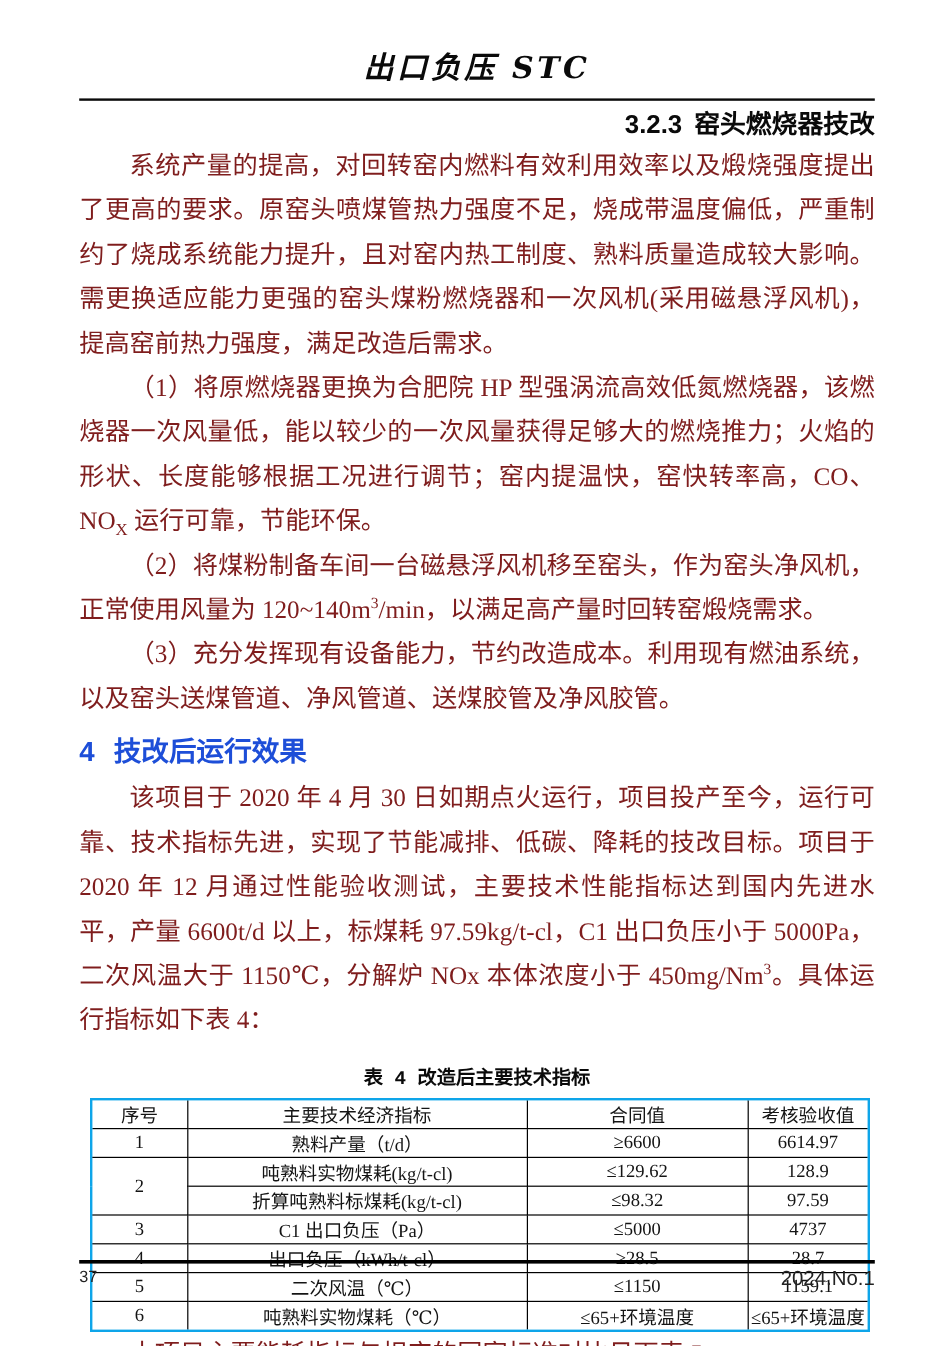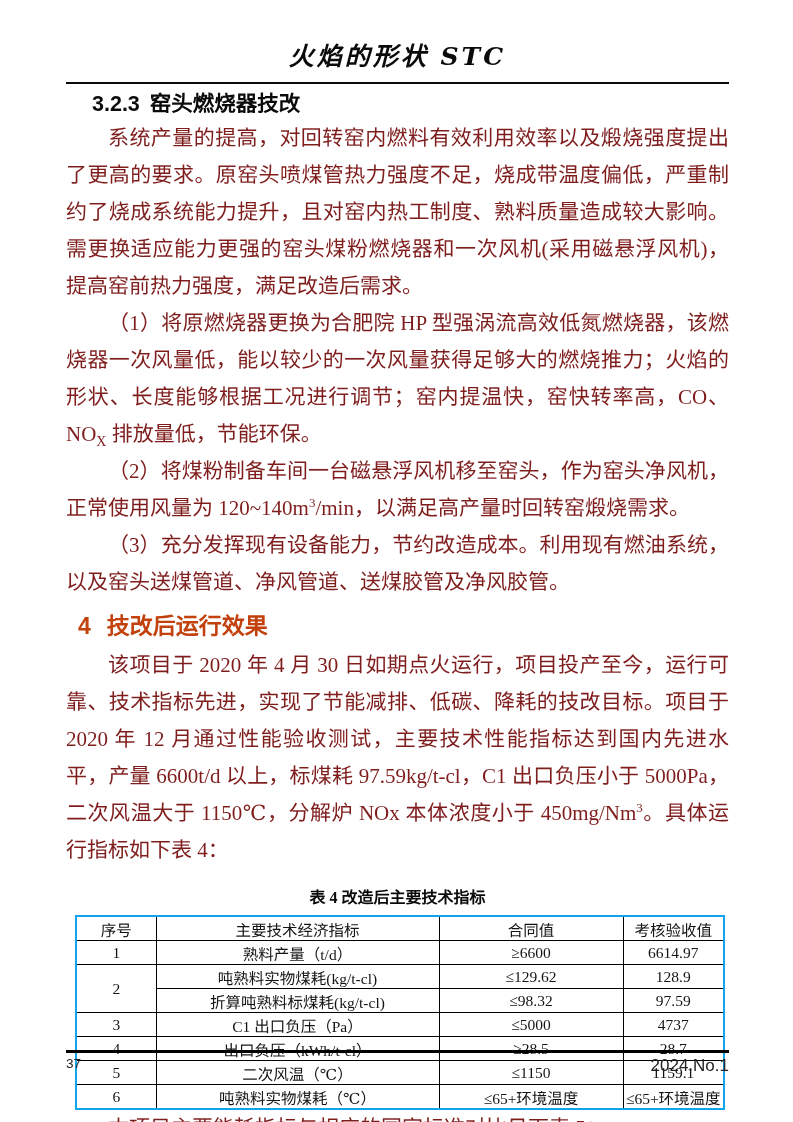--- a/index.html
+++ b/index.html
@@ -16,42 +16,42 @@
     font-family:"DejaVu Serif","Liberation Serif",serif;
     font-style:italic;font-weight:700;font-size:25px;line-height:30px;
     letter-spacing:3px;color:#0a0a0a;
   }
   .header-rule{margin-top:10px;border-top:2.5px solid #0a0a0a;height:0;}
 
   
   .h-sub{
     margin:5px 0 0 26px;
     font-family:"Liberation Sans","DejaVu Sans",sans-serif;
-    font-weight:700;font-size:21.5px;line-height:31px;color:#0a0a0a;
+    font-weight:700;font-size:21.5px;line-height:31px;color:#0a0a0a;text-align:right;
   }
   .h-sub .h-num{margin-right:10px;}
   .h-main{
-    margin:9px 0 5px 12px;
+    margin:9px 0 5px 0;
     font-family:"Liberation Sans","DejaVu Sans",sans-serif;
-    font-weight:700;font-size:23px;line-height:32px;color:#c2410c;
+    font-weight:700;font-size:23px;line-height:32px;color:#1d4ed8;
   }
   .h-main .h-num{margin-right:16px;}
 
   
   p.body{
     margin:0;font-size:21px;line-height:37px;text-align:justify;
     text-indent:2em;color:#7f1d1d;
   }
   sup.s3{font-size:13px;vertical-align:super;line-height:0;}
   sub.sx{font-size:14px;vertical-align:sub;line-height:0;}
 
   
   .table-title{
     margin:15px 0 7px 0;text-align:center;
-    font-family:Liberation Serif, serif;
+    font-family:Liberation Mono, monospace;
     font-weight:600;font-size:16px;color:#0a0a0a;
   }
   table.tech{
     margin-left:9px;width:648px;border-collapse:collapse;
     border:2px solid #0ea5e9;table-layout:fixed;
   }
   table.tech th,table.tech td{
     border:1px solid #000;height:23px;padding:0 2px;
     font-size:15.5px;font-weight:400;text-align:center;vertical-align:middle;
     font-family:"Liberation Serif","DejaVu Serif",serif;color:#141414;
@@ -72,30 +72,30 @@
   .issue{
     position:absolute;right:0;top:2px;font-size:17px;line-height:18px;
     font-family:"Liberation Sans","DejaVu Sans",sans-serif;color:#222;
   }
 </style>
 </head>
 <body>
 
 <div class="page">
 
-  <div class="journal-title">火焰的形状 STC</div>
+  <div class="journal-title">出口负压 STC</div>
   <div class="header-rule"></div>
 
   <div class="h-sub">
     <span class="h-num">3.2.3</span><span>窑头燃烧器技改</span>
   </div>
 
   <p class="body">系统产量的提高，对回转窑内燃料有效利用效率以及煅烧强度提出了更高的要求。原窑头喷煤管热力强度不足，烧成带温度偏低，严重制约了烧成系统能力提升，且对窑内热工制度、熟料质量造成较大影响。需更换适应能力更强的窑头煤粉燃烧器和一次风机(采用磁悬浮风机)，提高窑前热力强度，满足改造后需求。</p>
 
-  <p class="body"><span>（1）将原燃烧器更换为合肥院 HP 型强涡流高效低氮燃烧器，该燃烧器一次风量低，能以较少的一次风量获得足够大的燃烧推力；火焰的形状、长度能够根据工况进行调节；窑内提温快，窑快转率高，CO、NO</span><sub class="sx">X</sub><span> 排放量低，节能环保。</span></p>
+  <p class="body"><span>（1）将原燃烧器更换为合肥院 HP 型强涡流高效低氮燃烧器，该燃烧器一次风量低，能以较少的一次风量获得足够大的燃烧推力；火焰的形状、长度能够根据工况进行调节；窑内提温快，窑快转率高，CO、NO</span><sub class="sx">X</sub><span> 运行可靠，节能环保。</span></p>
 
   <p class="body"><span>（2）将煤粉制备车间一台磁悬浮风机移至窑头，作为窑头净风机，正常使用风量为 120~140m</span><sup class="s3">3</sup><span>/min，以满足高产量时回转窑煅烧需求。</span></p>
 
   <p class="body">（3）充分发挥现有设备能力，节约改造成本。利用现有燃油系统，以及窑头送煤管道、净风管道、送煤胶管及净风胶管。</p>
 
   <div class="h-main">
     <span class="h-num">4</span><span>技改后运行效果</span>
   </div>
 
   <p class="body"><span>该项目于 2020 年 4 月 30 日如期点火运行，项目投产至今，运行可靠、技术指标先进，实现了节能减排、低碳、降耗的技改目标。项目于 2020 年 12 月通过性能验收测试，主要技术性能指标达到国内先进水平，产量 6600t/d 以上，标煤耗 97.59kg/t-cl，C1 出口负压小于 5000Pa，二次风温大于 1150℃，分解炉 NOx 本体浓度小于 450mg/Nm</span><sup class="s3">3</sup><span>。具体运行指标如下表 4：</span></p>

